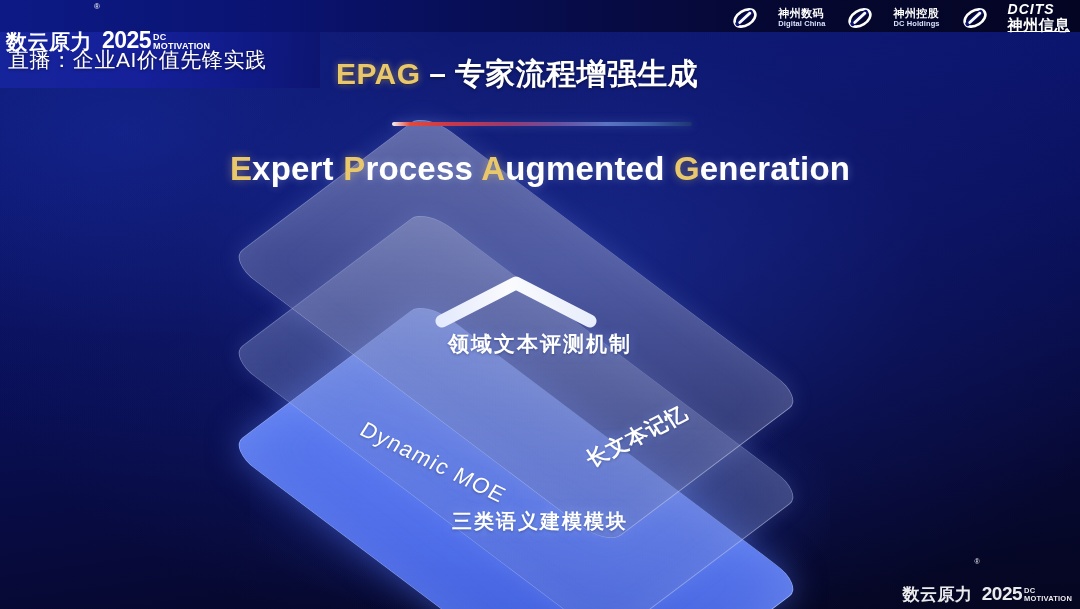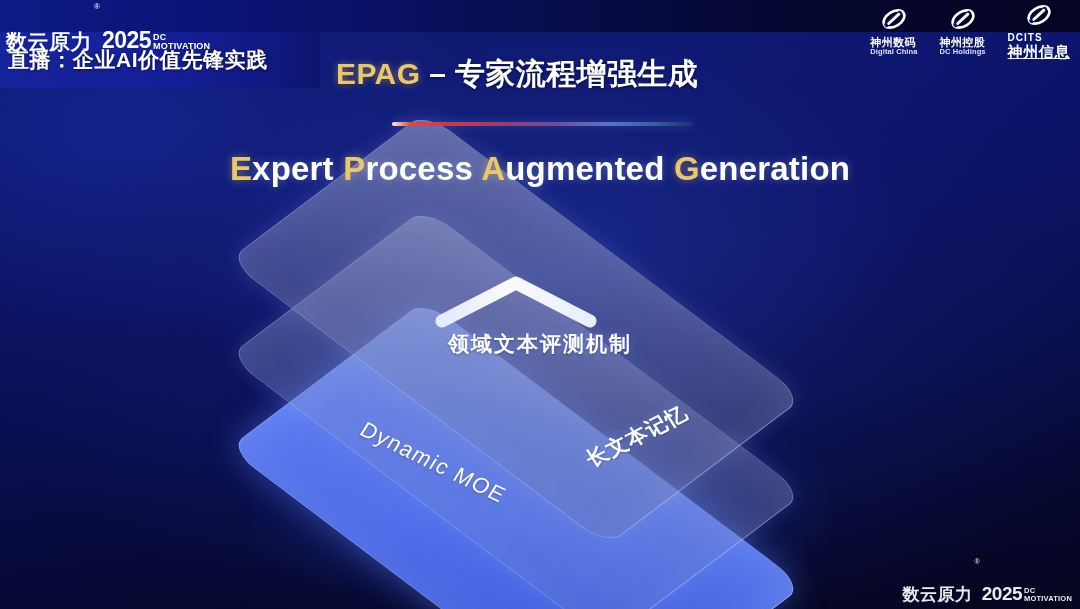--- a/index.html
+++ b/index.html
@@ -96,22 +96,21 @@
     position: absolute;
     right: 10px; top: 2px;
     display: flex;
     align-items: center;
     gap: 22px;
     z-index: 43;
   }
   .partner {
     display: flex;
     align-items: center;
-    gap: 5px;
-    flex-direction: column;
+    gap: 20px;
   }
   .partner .swoosh {
     width: 26px; height: 26px;
     flex: 0 0 26px;
   }
   .partner .ptext {
     display: flex;
     flex-direction: column;
     line-height: 1.08;
     white-space: nowrap;
@@ -127,39 +126,40 @@
     font-weight: 700;
     color: #d9e2ff;
     letter-spacing: 0.1px;
   }
   .partner.dcits .p-cn {
     font-size: 15px;
     letter-spacing: 0.6px;
     text-decoration: underline;
   }
   .partner.dcits .p-en {
-    font-size: 10px;
+    font-size: 14px;
     color: #ffffff;
     letter-spacing: 1px;
+    font-style: italic;
   }
 
   
   .live-banner {
     position: absolute;
     left: 0; top: 32px;
     width: 320px; height: 56px;
     background: linear-gradient(93deg, #16249c 0%, #152099 45%, #101a86 78%, #0d1570 100%);
     display: flex;
     align-items: center;
     padding-left: 8px;
     z-index: 38;
   }
   .live-banner .live-text {
     font-size: 21px;
-    font-weight: 700;
+    font-weight: 400;
     color: #ffffff;
     letter-spacing: 0.6px;
     white-space: nowrap;
     text-shadow: 0 1px 3px rgba(0,0,0,0.5);
   }
 
   
   .main-title {
     position: absolute;
     left: 336px; top: 54px;
@@ -344,20 +344,21 @@
       </defs>
       <path d="M8 46 L82 8 L156 46" fill="none" stroke="url(#chevGrad)" stroke-width="13" stroke-linecap="round" stroke-linejoin="round" opacity="0.97"></path>
     </svg>
 
     <div class="layer-label" id="label-top">领域文本评测机制</div>
 
     <div class="layer-label" id="label-mid-left">Dynamic MOE</div>
 
     <div class="layer-label" id="label-mid-right">长文本记忆</div>
 
+    <div class="layer-label" id="label-bot">三类语义建模模块</div>
   </div>
 
   <div class="main-title">
     <span class="gold">EPAG</span><span class="white"> – </span><span class="white">专家流程增强生成</span>
   </div>
 
   <div class="divider"></div>
 
   <div class="sub-title">
     <span class="gold">E</span><span class="white">xpert</span><span class="white"> </span><span class="gold">P</span><span class="white">rocess</span><span class="white"> </span><span class="gold">A</span><span class="white">ugmented</span><span class="white"> </span><span class="gold">G</span><span class="white">eneration</span>

